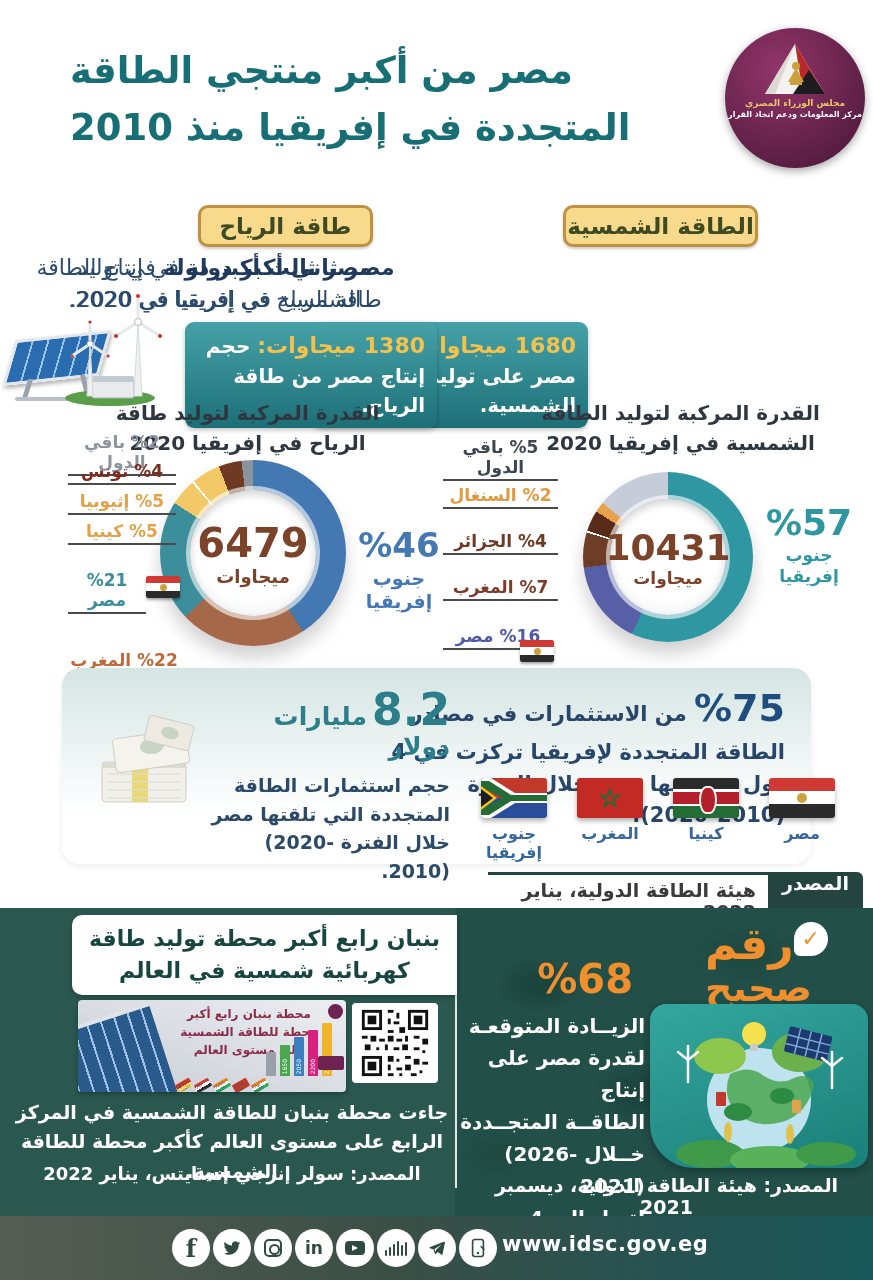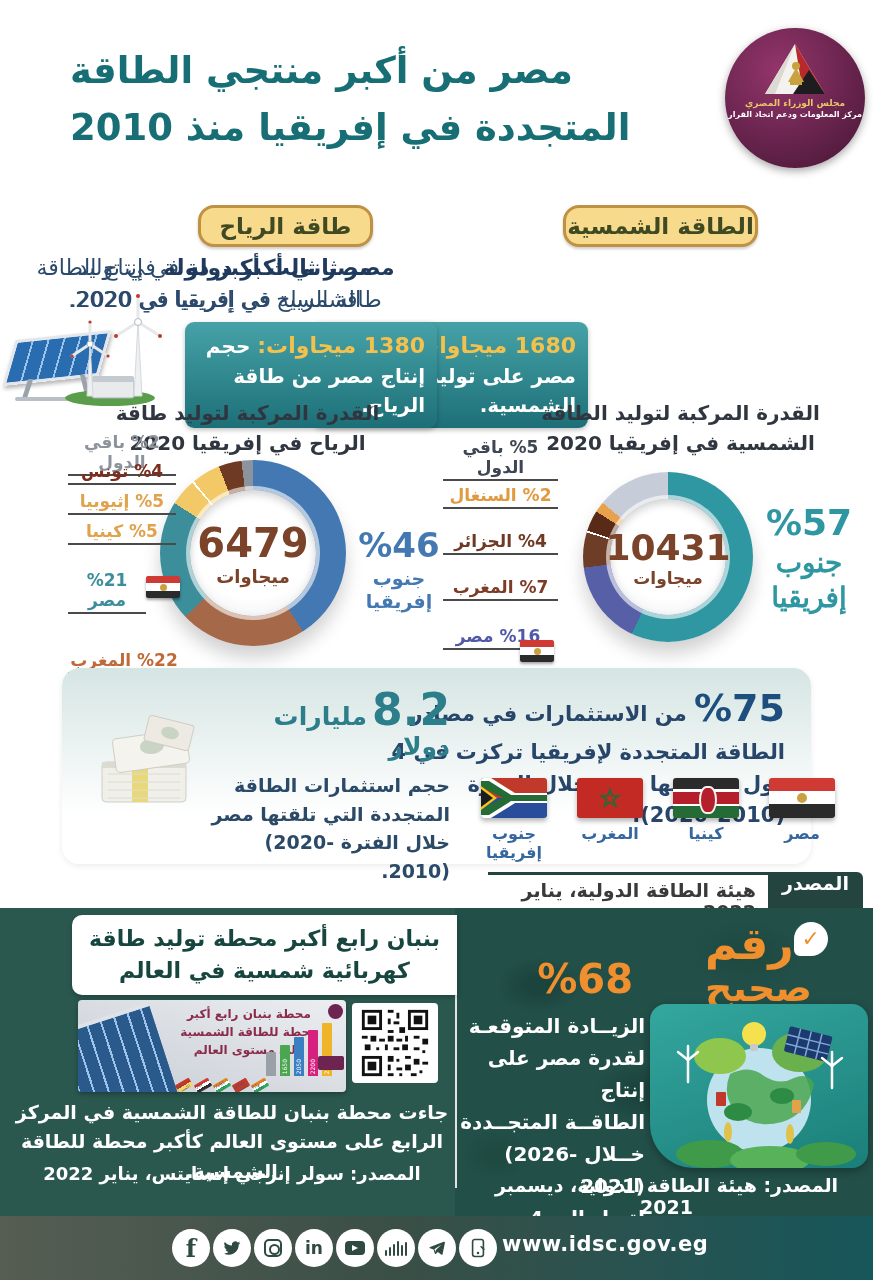--- a/index.html
+++ b/index.html
@@ -11,21 +11,21 @@
   .logo{position:absolute;top:28px;right:8px;width:140px;height:140px;border-radius:50%;
         background:radial-gradient(circle at 38% 30%,#93356b,#5c1f45 70%,#46152f);
         box-shadow:0 3px 8px rgba(0,0,0,.35);display:flex;flex-direction:column;align-items:center;justify-content:flex-start;}
   .logo svg{margin-top:14px;}
   .logo .l1{color:#e8c76a;font-size:9px;font-weight:bold;margin-top:2px;}
   .logo .l2{color:#ffffff;font-size:8px;font-weight:bold;margin-top:2px;}
   .title{position:absolute;top:42px;left:70px;right:165px;text-align:left;
          color:#176f75;font-weight:bold;font-size:37px;line-height:1.55;}
 
   
-  .badge{position:absolute;top:205px;height:42px;border:3px solid #bf9140;border-radius:16px;
+  .badge{position:absolute;top:205px;height:42px;border:3px solid #bf9140;border-radius:10px;
          background:#f7da8c;color:#3f4a22;font-size:23px;font-weight:bold;text-align:center;
          line-height:36px;box-shadow:0 2px 3px rgba(0,0,0,.2);}
   .badge.solar{width:195px;right:115px;}
   .badge.wind{width:175px;left:198px;}
 
   .desc{position:absolute;top:252px;text-align:center;font-size:22px;color:#2b4a6b;line-height:1.45;}
   .desc b{color:#1f3a5c;}
   .desc.solar{right:455px;width:405px;}
   .desc.wind{left:15px;width:420px;}
 
@@ -79,21 +79,21 @@
   .wt2{left:68px;top:461px;width:108px;}
   .wt3{left:68px;top:491px;width:108px;}
   .wt4{left:68px;top:521px;width:108px;}
   .wt5{left:68px;top:570px;width:78px;}
   .wt6{left:68px;top:650px;width:112px;}
 
   .side-label{position:absolute;text-align:center;font-weight:bold;line-height:1.25;}
   .side-label .pct{display:block;}
   #solar-side{left:756px;top:500px;width:106px;}
   #solar-side .pct{font-size:36px;}
-  #solar-side .nm{font-size:28px;font-family:Liberation Serif, serif;}
+  #solar-side .nm{font-size:17px;}
   #wind-side{left:348px;top:524px;width:102px;}
   #wind-side .pct{font-size:34px;}
   #wind-side .nm{font-size:19px;}
 
   .flag-eg{position:absolute;width:34px;height:22px;border-radius:2px;box-shadow:0 2px 3px rgba(0,0,0,.35);
      background:linear-gradient(180deg,#d03a34 0 33%,#ffffff 33% 66%,#2b2b2b 66% 100%);}
   .flag-eg::after{content:"";position:absolute;left:50%;top:50%;width:7px;height:7px;margin:-3px 0 0 -3px;
      border-radius:50%;background:#c9a23f;}
   #flag-solar{left:520px;top:640px;}
   #flag-wind{left:146px;top:576px;}

